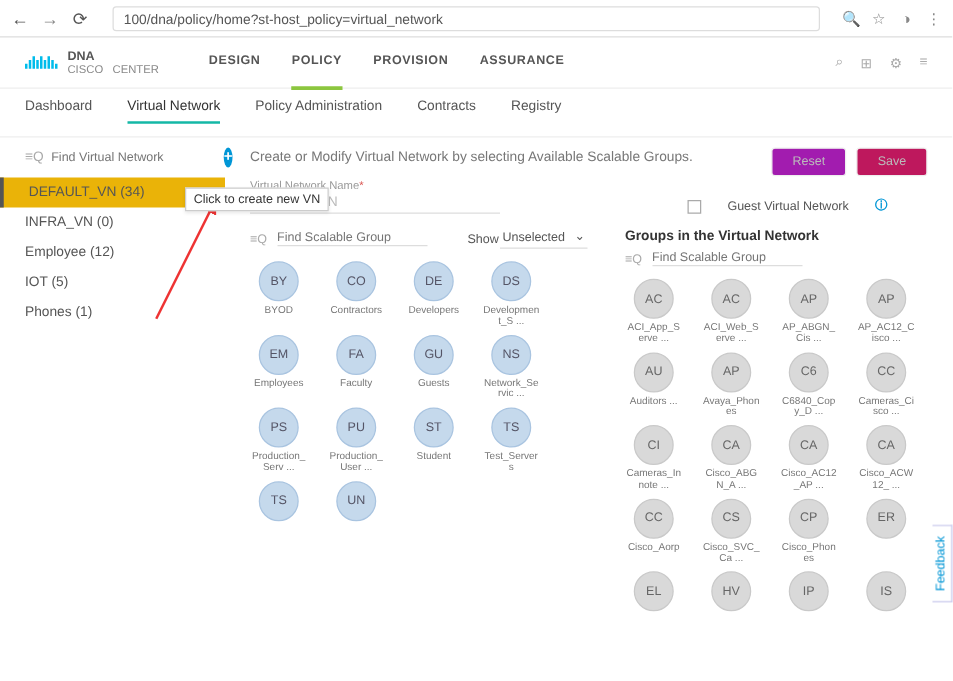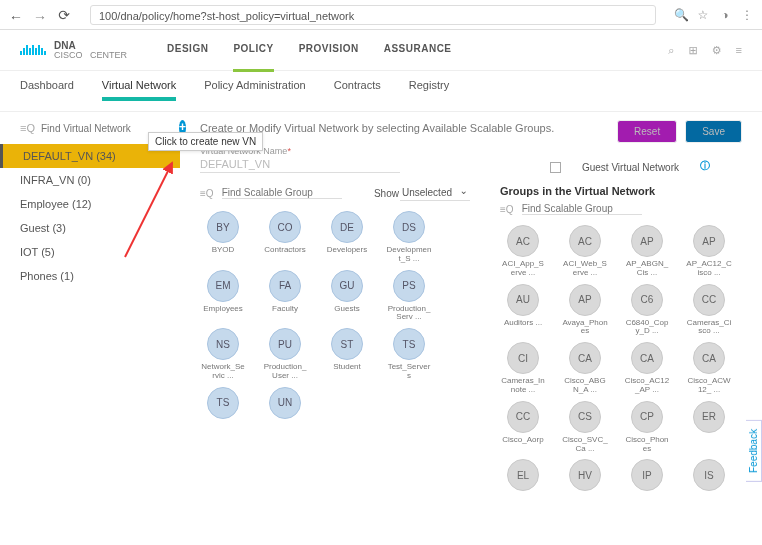--- a/index.html
+++ b/index.html
@@ -14,29 +14,29 @@
   .cisco-mark { display:flex; align-items:flex-end; gap:1px; margin-right:4px;}
   .cisco-mark span { width:2px; background:#00bceb; display:block;}
   .logo-text { font-size: 10px; font-weight: bold; color: #555; line-height: 1.1; }
   .logo-sub { font-size: 9px; color: #888; line-height: 1; }
   .main-nav { display: flex; gap: 25px; flex: 1; }
   .main-nav a { font-size: 10px; font-weight: bold; color: #555; letter-spacing: 0.5px; position: relative; padding-bottom: 4px; }
   .main-nav a.active::after { content:""; position:absolute; left:0; right:0; bottom:-14px; height:3px; background:#8cc63f; }
   .hdr-icons { display: flex; gap: 14px; color: #aaa; }
   .sub-nav { display: flex; gap: 28px; padding: 8px 20px 10px 20px; border-bottom: 1px solid #eee; font-size: 11px; }
   .sub-nav a { color: #555; padding-bottom: 6px; }
-  .sub-nav a.active { color: #333; border-bottom: 4px solid #14b8a6; }
+  .sub-nav a.active { color: #333; border-bottom: 2px solid #14b8a6; }
   .layout { display: flex; }
   .sidebar { width: 180px; padding: 8px 0; position: relative; }
   .search-row { display:flex; align-items:center; padding: 0 10px 8px 20px; gap:6px;}
   .search-row input { flex:1; border:none; font-size:10px; color:#bbb; }
   .add-btn { width:16px; height:16px; border-radius:50%; background:#0096d6; color:#fff; text-align:center; line-height:15px; font-size:12px; font-weight:bold; }
   .vn-item { padding: 6px 20px; font-size: 11px; color:#555; }
   .vn-item.selected { background:#eab308; border-left:3px solid #555; }
-  .tooltip { position:absolute; left:148px; top:20px; background:#fff; border:1px solid #ccc; padding:3px 6px; font-size:10px; white-space:nowrap; z-index:5; box-shadow:0 1px 3px rgba(0,0,0,.1);}
+  .tooltip { position:absolute; left:148px; top:40px; background:#fff; border:1px solid #ccc; padding:3px 6px; font-size:10px; white-space:nowrap; z-index:5; box-shadow:0 1px 3px rgba(0,0,0,.1);}
   .arrow { position:absolute; left:120px; top:45px; pointer-events:none; z-index:4;}
   .content { flex: 1; padding: 10px 20px; position: relative; }
   .intro { font-size: 11px; color:#777; margin-bottom: 10px; }
   .top-actions { position:absolute; right:20px; top:8px; display:flex; gap:8px;}
   .btn { padding:5px 16px; font-size:10px; border-radius:3px; background:#a21caf; color:#bbb; border:1px solid #eee;}
   .field-row { display:flex; justify-content:space-between; align-items:flex-end; max-width:510px; margin-bottom:6px;}
   .vn-name { width:200px; }
   .vn-name label { font-size:9px; color:#999; }
   .vn-name .req { color:#d9534f; }
   .vn-name .value { font-size:11px; color:#bbb; border-bottom:1px solid #ddd; padding:2px 0; }
@@ -129,30 +129,29 @@
           <marker id="ah" markerWidth="6" markerHeight="6" refX="5" refY="3" orient="auto">
             <path d="M0,0 L6,3 L0,6 Z" fill="#e33"></path>
           </marker>
         </defs>
       <line x1="5" y1="100" x2="52" y2="6" stroke="#e33" stroke-width="2" marker-end="url(#ah)"></line>
     </svg>
     <div id="vn-list">
         <div class="vn-item selected">DEFAULT_VN  (34)</div>
         <div class="vn-item">INFRA_VN  (0)</div>
         <div class="vn-item">Employee  (12)</div>
-        <div class="vn-item">Guest  (3)</div>
         <div class="vn-item">IOT  (5)</div>
         <div class="vn-item">Phones  (1)</div>
       </div>
   </div>
 
   <div class="content">
     <div class="top-actions">
       <button class="btn">Reset</button>
-      <button class="btn" style="background:#0369a1;">Save</button>
+      <button class="btn" style="background:#be185d;">Save</button>
     </div>
     <div class="intro">Create or Modify Virtual Network by selecting Available Scalable Groups.</div>
     <div class="field-row">
       <div class="vn-name">
         <label><span>Virtual Network Name</span><span class="req">*</span></label>
         <div class="value">DEFAULT_VN</div>
       </div>
       <div class="guest">
         <span class="checkbox"></span>
         <span>Guest Virtual Network</span>
@@ -193,26 +192,26 @@
             </div>
             <div class="chip-col">
               <div class="chip blue">FA</div>
               <div class="chip-label">Faculty</div>
             </div>
             <div class="chip-col">
               <div class="chip blue">GU</div>
               <div class="chip-label">Guests</div>
             </div>
             <div class="chip-col">
+              <div class="chip blue">NS</div>
+              <div class="chip-label">Network_Servic ...</div>
+            </div>
+            <div class="chip-col">
               <div class="chip blue">PS</div>
               <div class="chip-label">Production_Serv ...</div>
-            </div>
-            <div class="chip-col">
-              <div class="chip blue">NS</div>
-              <div class="chip-label">Network_Servic ...</div>
             </div>
             <div class="chip-col">
               <div class="chip blue">PU</div>
               <div class="chip-label">Production_User ...</div>
             </div>
             <div class="chip-col">
               <div class="chip blue">ST</div>
               <div class="chip-label">Student</div>
             </div>
             <div class="chip-col">

